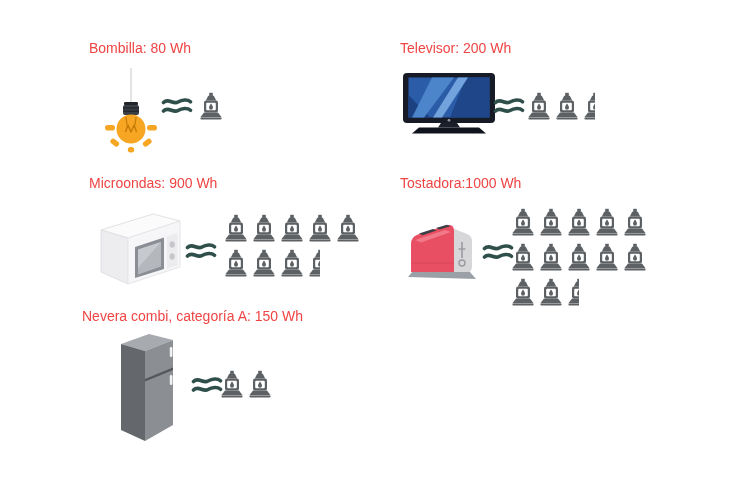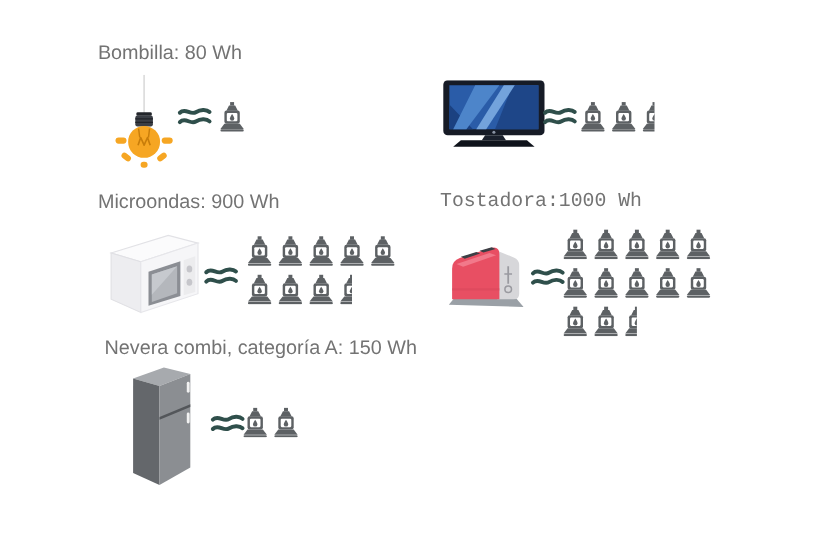--- a/index.html
+++ b/index.html
@@ -5,22 +5,22 @@
   html,body{margin:0;padding:0;background:#ffffff;}
   #canvas{
     position:relative;
     width:744px;height:500px;
     background:#ffffff;
     font-family:"Liberation Sans", sans-serif;
     overflow:hidden;
   }
   .label{
     position:absolute;
-    font-size:18px;
-    color:#737373;
+    font-size:14px;
+    color:#ef4444;
     white-space:nowrap;
     line-height:16px;
   }
   .art{position:absolute;line-height:0;}
   .approx{position:absolute;line-height:0;}
   .unit-grid{
     position:absolute;
     display:flex;flex-direction:column;gap:7px;
   }
   .unit-row{display:flex;gap:4px;}
@@ -37,26 +37,26 @@
   #tv-label{left:400px;top:40px;}
   #tv-art{left:402px;top:73px;}
   #tv-approx{left:493px;top:95px;}
   #tv-grid{left:527px;top:92px;}
 
   #mw-label{left:89px;top:175px;}
   #mw-art{left:97px;top:206px;}
   #mw-approx{left:185px;top:240px;}
   #mw-grid{left:224px;top:214px;}
 
-  #to-label{left:400px;top:175px;font-family:Liberation Mono, monospace;}
+  #to-label{left:400px;top:175px;}
   #to-art{left:405px;top:218px;}
   #to-approx{left:482px;top:241px;}
   #to-grid{left:511px;top:208px;}
 
-  #nv-label{left:95px;top:308px;}
+  #nv-label{left:82px;top:308px;}
   #nv-art{left:117px;top:331px;}
   #nv-approx{left:191px;top:374px;}
   #nv-grid{left:220px;top:370px;}
 </style>
 </head>
 <body>
 
 <div id="canvas">
 
   <div class="label" id="bombilla-label">Bombilla: 80 Wh</div>
@@ -91,20 +91,21 @@
     <rect x="5" y="8.5" width="14" height="12" rx="2" fill="#5d6164"></rect>
     <rect x="7.2" y="10.7" width="9.6" height="7.6" rx="1" fill="#ffffff"></rect>
     <path d="M12 11.6 c1.3,1.9 2,3.1 2,4.2 a2,2 0 1 1 -4,0 c0,-1.1 0.7,-2.3 2,-4.2 z" fill="#5d6164"></path>
     <polygon points="5,20.5 19,20.5 22.6,25.2 1.4,25.2" fill="#5d6164"></polygon>
     <rect x="1.4" y="25.6" width="21.2" height="2" rx="1" fill="#5d6164"></rect>
   </svg>
         </span>
       </div>
     </div>
 
+  <div class="label" id="tv-label">Televisor: 200 Wh</div>
   <div class="art" id="tv-art">
     <svg width="94" height="62" viewBox="0 0 94 62" xmlns="http://www.w3.org/2000/svg">
       <rect x="1" y="0" width="92" height="50" rx="4" fill="#161b26"></rect>
       <rect x="6.5" y="4.5" width="81" height="40" fill="#2a5ca8"></rect>
       <polygon points="6.5,22 6.5,44.5 28,44.5" fill="#1b4181"></polygon>
       <polygon points="64,4.5 87.5,4.5 87.5,44.5 48,44.5" fill="#1e4688"></polygon>
       <polygon points="30,4.5 52,4.5 22,44.5 10,44.5" fill="#4d85ca"></polygon>
       <polygon points="56,4.5 66,4.5 40,44.5 31,44.5" fill="#73a3dc"></polygon>
       <circle cx="47" cy="47.3" r="1.4" fill="#8a93a3"></circle>
       <polygon points="39,50 55,50 58,54.5 36,54.5" fill="#1a202c"></polygon>

